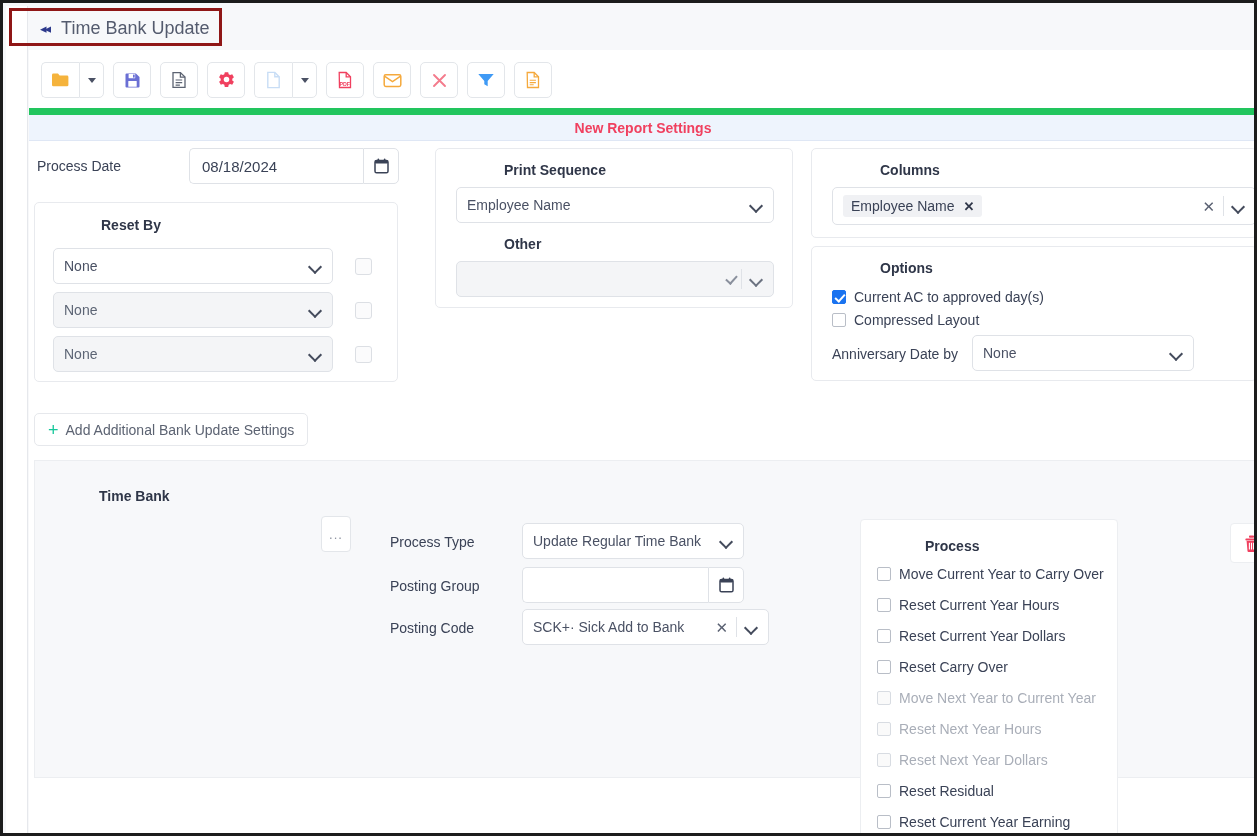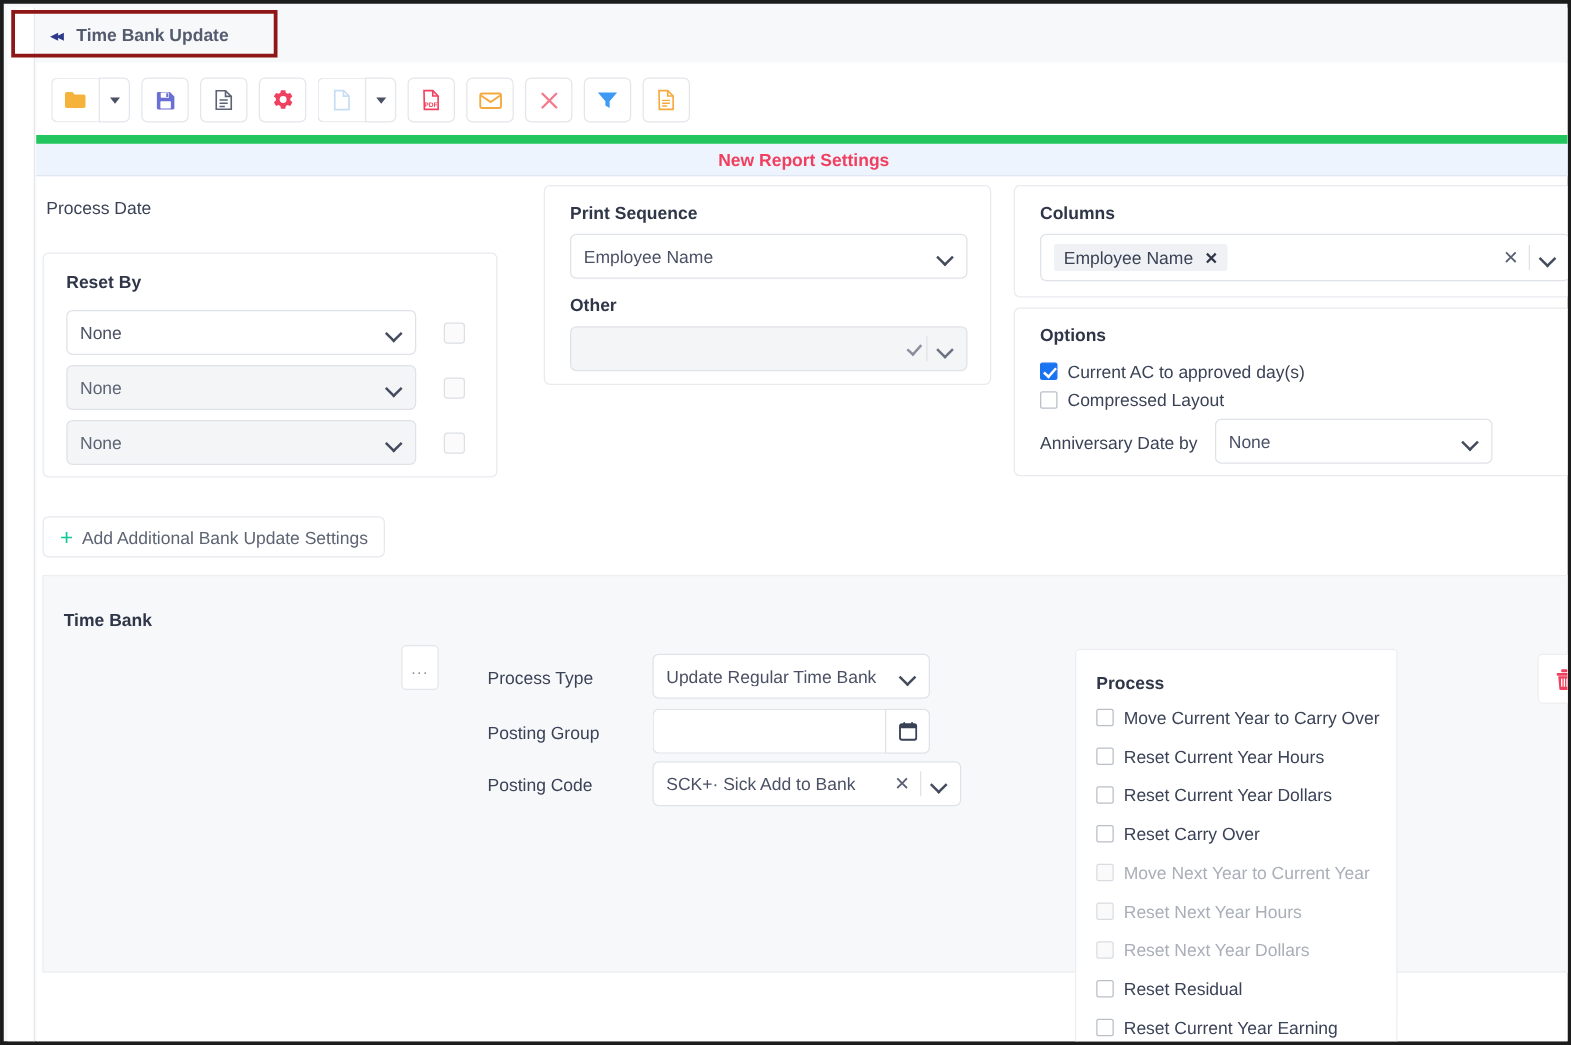--- a/index.html
+++ b/index.html
@@ -41,21 +41,21 @@
     display: flex; align-items: center;
     gap: 12px;
     padding: 2px 10px 2px 12px;
     background: #f7f8fa;
   }
   .collapse-icon {
     color: #2d3a8c; font-size: 13px; line-height: 1;
     letter-spacing: -2px; cursor: pointer;
   }
   .page-title {
-    font-size: 14px; font-weight: bold;
+    font-size: 18px; font-weight: normal;
     color: #545b6e; white-space: nowrap;
   }
   
   .annot-box {
     position: absolute; left: 6px; top: 5px;
     width: 213px; height: 38px;
     border: 3px solid #8f1616;
     pointer-events: none;
     z-index: 5;
   }
@@ -102,21 +102,21 @@
     color: #f0405f; font-weight: bold; font-size: 14px;
   }
 
   
   .lbl { font-size: 14px; color: #3a4256; }
   .panel {
     border: 1px solid #e8eaee; border-radius: 5px;
     background: #ffffff;
   }
   .panel-title {
-    font-size: 14px; font-weight: bold; color: #2f3648;
+    font-size: 14px; font-weight: bold; color: #2f3648; margin-left: 48px;
   }
 
   .ctl {
     position: relative;
     height: 36px;
     border: 1px solid #dfe2e7; border-radius: 5px;
     background: #ffffff;
     display: flex; align-items: center;
     padding: 16px 10px;
     font-size: 14px; color: #4a5164;
@@ -390,20 +390,31 @@
           <path d="M4.7 9.3h6.2M4.7 11.6h6.2M4.7 13.8h4" stroke="#f5a93c" stroke-width="1.1"></path>
         </svg>
       </div>
     </div>
 
     <div class="banner">
       <span class="banner-text">New Report Settings</span>
     </div>
 
     <span class="lbl" id="process-date-label">Process Date</span>
+    <div class="date-ctl" id="process-date-ctl">
+      <div class="field">08/18/2024</div>
+      <div class="cal-btn">
+        <svg width="15" height="16" viewBox="0 0 15 16">
+          <rect x="1" y="2.4" width="13" height="12.4" rx="1.6" fill="none" stroke="#3a4256" stroke-width="1.5"></rect>
+          <rect x="1" y="2.4" width="13" height="3.1" rx="1.2" fill="#3a4256"></rect>
+          <rect x="3.6" y="0.6" width="1.5" height="3" rx="0.7" fill="#3a4256"></rect>
+          <rect x="9.9" y="0.6" width="1.5" height="3" rx="0.7" fill="#3a4256"></rect>
+        </svg>
+      </div>
+    </div>
 
     <div class="panel" id="group-by-panel">
       <span class="panel-title" id="group-by-title">Reset By</span>
 
       <div class="gb-row" style="top:45px;">
         <div class="ctl">
           <span class="val">None</span>
           <span class="chev"></span>
         </div>
         <span class="cb gray-lg"></span>

